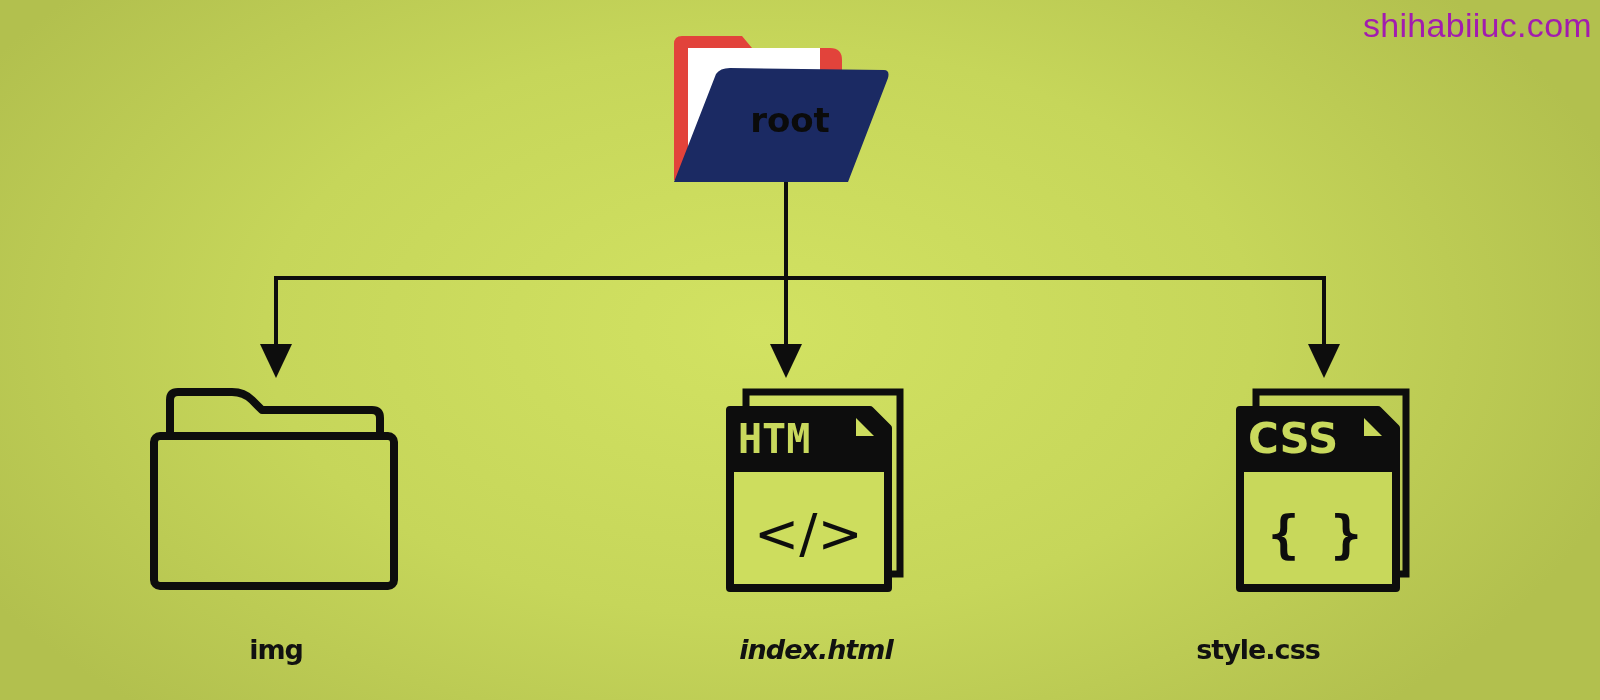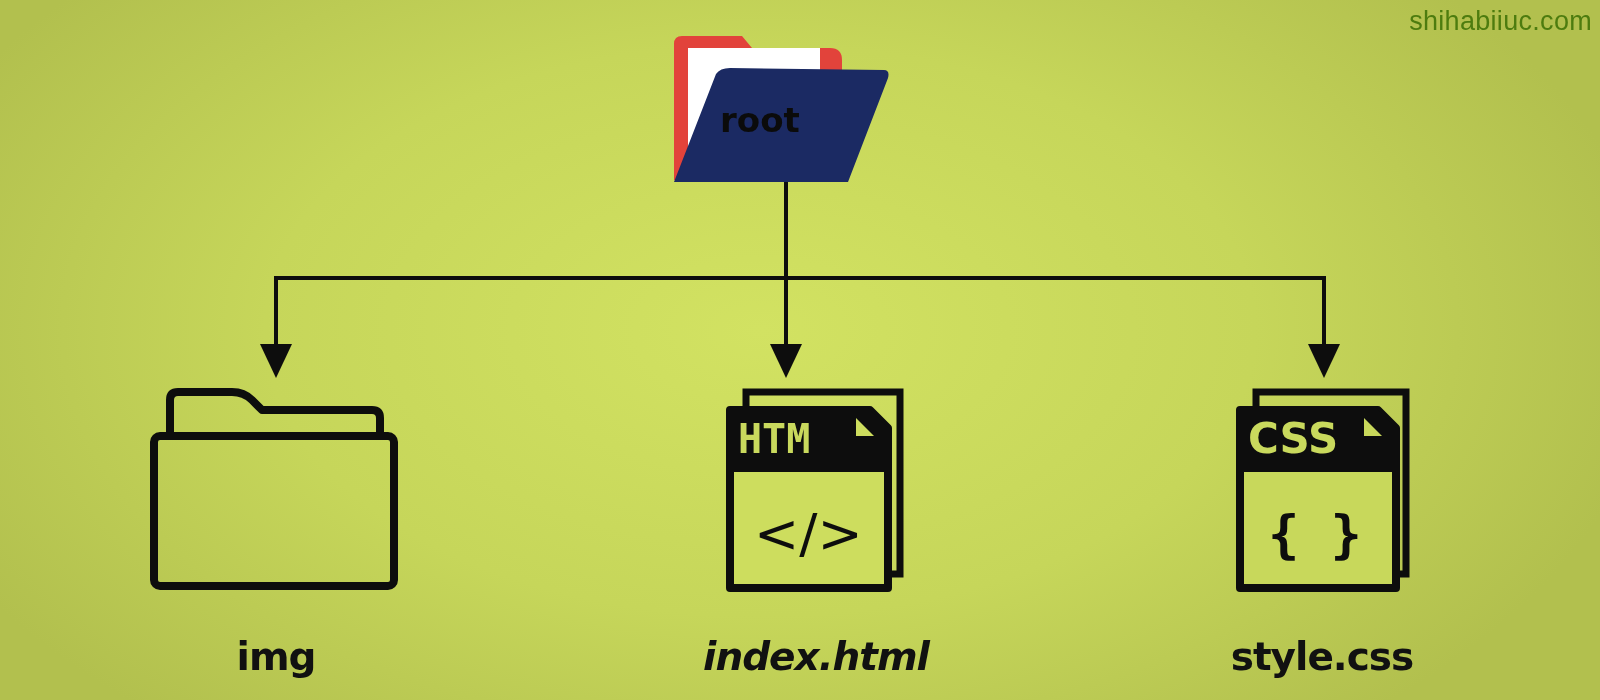--- a/index.html
+++ b/index.html
@@ -3,30 +3,30 @@
 <meta charset="utf-8">
 <style>
   html, body { margin: 0; padding: 0; }
   body {
     width: 1600px; height: 700px; overflow: hidden; position: relative;
     background: radial-gradient(ellipse 900px 520px at 760px 330px, #d2e262 0%, #c6d65a 55%, #b2c04e 100%);
     font-family: "Liberation Sans", sans-serif;
   }
   .watermark {
     position: absolute; right: 8px; top: 6px;
-    font-size: 27px; color: #4d7c0f; letter-spacing: 0.3px;
+    font-size: 34px; color: #a21caf; letter-spacing: 0.3px;
   }
   svg.diagram { position: absolute; left: 0; top: 0; }
   .label {
     position: absolute; font-family: "DejaVu Sans", sans-serif; font-weight: bold;
-    font-size: 39px; color: #111; text-align: center; width: 300px;
+    font-size: 27px; color: #111; text-align: center; width: 300px;
     letter-spacing: -1px;
   }
   .root-label {
-    position: absolute; left: 720px; top: 100px; width: 140px; 
+    position: absolute; left: 720px; top: 100px; width: 140px; text-align: center;
     font-family: "DejaVu Sans", sans-serif; font-weight: bold; font-size: 34px; color: #0b0b0b;
   }
 </style>
 </head>
 <body>
 
 <div class="watermark">shihabiiuc.com</div>
 
 <svg class="diagram" width="1600" height="700" viewBox="0 0 1600 700">
 
@@ -67,13 +67,13 @@
     <polygon points="1364,418 1364,436 1382,436" fill="#c8d85b"></polygon>
     <text x="1248" y="453" font-family="DejaVu Sans, sans-serif" font-weight="bold" font-size="42" fill="#c9d95d">CSS</text>
     <text x="1268" y="552" font-family="DejaVu Sans Mono, monospace" font-weight="bold" font-size="52" fill="#0d0d0d">{ }</text>
   </g>
 </svg>
 
 <div class="root-label">root</div>
 
 <div class="label" style="left:126px; top:634px;">img</div>
 <div class="label" style="left:666px; top:634px;font-style:italic;">index.html</div>
-<div class="label" style="left:1172px; top:634px;">style.css</div>
+<div class="label" style="left:1108px; top:634px;">style.css</div>
 
 </body></html>

